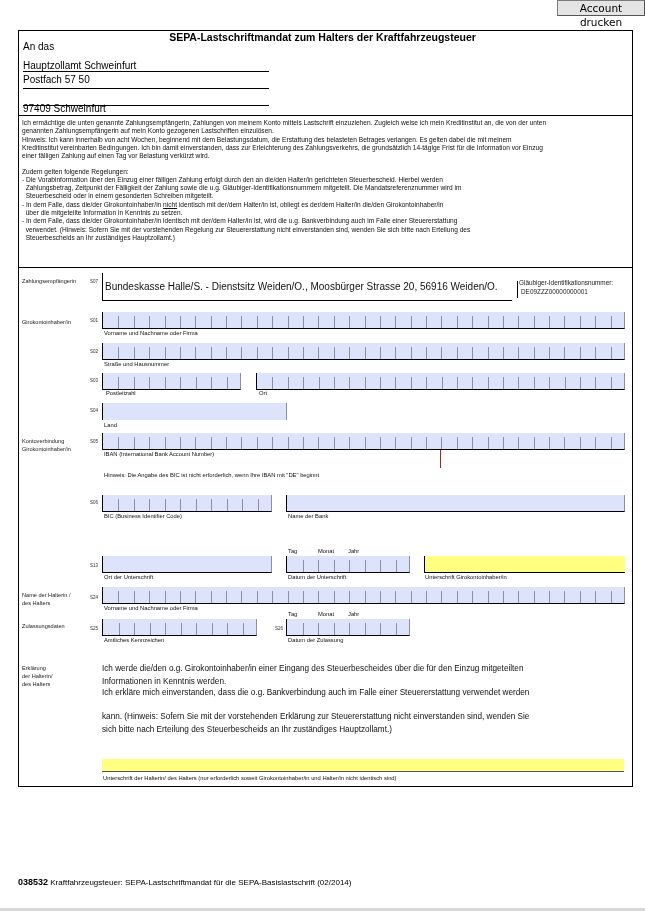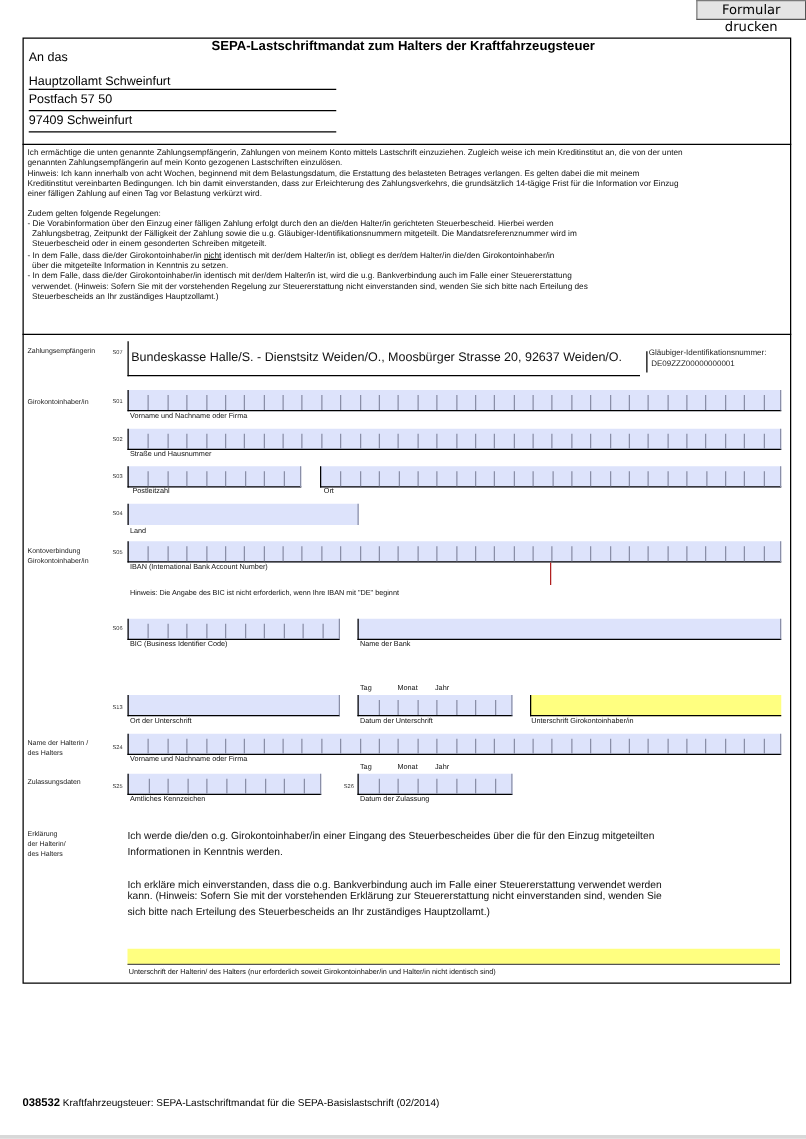--- a/index.html
+++ b/index.html
@@ -29,31 +29,31 @@
                border-left:1px solid #000; border-bottom:1px solid #000; }
   .payee-text { position:absolute; left:105px; top:281px; font-size:10px; color:#111; white-space:nowrap; }
   .decl { position:absolute; left:102px; font-size:8.2px; line-height:13px; color:#111; white-space:nowrap; }
   .footer { position:absolute; left:18px; top:877px; font-size:8px; white-space:nowrap; }
   .footer b { font-size:9px; }
   .bottom-bar { position:absolute; left:0; top:908px; width:645px; height:3px; background:#d8d8d8; }
 </style>
 </head>
 <body>
 
-<button id="print-btn">Formular drucken</button>
+<button id="print-btn">Account drucken</button>
 
 <div id="frame"></div>
 <div class="title">SEPA-Lastschriftmandat zum Halters der Kraftfahrzeugsteuer</div>
 
 <div class="addr" style="top:41px">An das</div>
 <div class="addr" style="top:60px">Hauptzollamt Schweinfurt</div>
 <div class="addr-line" style="top:71px"></div>
 <div class="addr" style="top:74px">Postfach 57 50</div>
 <div class="addr-line" style="top:88px"></div>
-<div class="addr" style="top:91px">97409 Schweinfurt</div>
+<div class="addr" style="top:103px">97409 Schweinfurt</div>
 <div class="addr-line" style="top:105px"></div>
 
 <div id="text-box"></div>
 <div id="mandate-lines">
     <div class="small" style="left: 22px; top: 118px;">Ich ermächtige die unten genannte Zahlungsempfängerin, Zahlungen von meinem Konto mittels Lastschrift einzuziehen. Zugleich weise ich mein Kreditinstitut an, die von der unten</div>
     <div class="small" style="left: 22px; top: 126.3px;">genannten Zahlungsempfängerin auf mein Konto gezogenen Lastschriften einzulösen.</div>
     <div class="small" style="left: 22px; top: 134.6px;">Hinweis: Ich kann innerhalb von acht Wochen, beginnend mit dem Belastungsdatum, die Erstattung des belasteten Betrages verlangen. Es gelten dabei die mit meinem</div>
     <div class="small" style="left: 22px; top: 142.9px;">Kreditinstitut vereinbarten Bedingungen. Ich bin damit einverstanden, dass zur Erleichterung des Zahlungsverkehrs, die grundsätzlich 14-tägige Frist für die Information vor Einzug</div>
     <div class="small" style="left: 22px; top: 151.2px;">einer fälligen Zahlung auf einen Tag vor Belastung verkürzt wird.</div>
     <div class="small" style="left: 22px; top: 159.5px;"></div>
@@ -64,21 +64,21 @@
     <div class="small" style="left: 22px; top: 199.7px;">- In dem Falle, dass die/der Girokontoinhaber/in <u>nicht</u> identisch mit der/dem Halter/in ist, obliegt es der/dem Halter/in die/den Girokontoinhaber/in</div>
     <div class="small" style="left: 22px; top: 208px;">&nbsp;&nbsp;über die mitgeteilte Information in Kenntnis zu setzen.</div>
     <div class="small" style="left: 22px; top: 216.3px;">- In dem Falle, dass die/der Girokontoinhaber/in identisch mit der/dem Halter/in ist, wird die u.g. Bankverbindung auch im Falle einer Steuererstattung</div>
     <div class="small" style="left: 22px; top: 224.6px;">&nbsp;&nbsp;verwendet. (Hinweis: Sofern Sie mit der vorstehenden Regelung zur Steuererstattung nicht einverstanden sind, wenden Sie sich bitte nach Erteilung des</div>
     <div class="small" style="left: 22px; top: 232.9px;">&nbsp;&nbsp;Steuerbescheids an Ihr zuständiges Hauptzollamt.)</div>
   </div>
 
 <div class="tiny" style="left:22px;top:278px">Zahlungsempfängerin</div>
 <div class="code" style="left:90px;top:279px">S07</div>
 <div class="payee-box"></div>
-<div class="payee-text">Bundeskasse Halle/S. - Dienstsitz Weiden/O., Moosbürger Strasse 20, 92637 Weiden/O.</div>
+<div class="payee-text">Bundeskasse Halle/S. - Dienstsitz Weiden/O., Moosbürger Strasse 20, 56916 Weiden/O.</div>
 <div class="abs" style="left:517px;top:281px;width:0;height:17px;border-left:1px solid #000"></div>
 <div class="tiny" style="left:519px;top:279px;font-size:6.4px">Gläubiger-Identifikationsnummer:</div>
 <div class="tiny" style="left:521px;top:288px;font-size:6.4px">DE09ZZZ00000000001</div>
 
 <div class="tiny" style="left:22px;top:319px">Girokontoinhaber/in</div>
 <div class="tiny" style="left:22px;top:438px">Kontoverbindung</div>
 <div class="tiny" style="left:22px;top:446px">Girokontoinhaber/in</div>
 <div class="tiny" style="left:22px;top:592px">Name der Halterin /</div>
 <div class="tiny" style="left:22px;top:600px">des Halters</div>
 <div class="tiny" style="left:22px;top:623px">Zulassungsdaten</div>
@@ -345,21 +345,21 @@
     <div class="cell" style="left: 46.5px;"></div>
     <div class="cell" style="left: 62px;"></div>
     <div class="cell" style="left: 77.5px;"></div>
     <div class="cell" style="left: 93px;"></div>
     <div class="cell" style="left: 108.5px;"></div>
   </div>
 <div class="lbl" style="left:288px;top:637px">Datum der Zulassung</div>
 
 <div class="decl" style="top:662px">Ich werde die/den o.g. Girokontoinhaber/in einer Eingang des Steuerbescheides über die für den Einzug mitgeteilten</div>
 <div class="decl" style="top:675px">Informationen in Kenntnis werden.</div>
-<div class="decl" style="top:701px">Ich erkläre mich einverstanden, dass die o.g. Bankverbindung auch im Falle einer Steuererstattung verwendet werden</div>
+<div class="decl" style="top:686px">Ich erkläre mich einverstanden, dass die o.g. Bankverbindung auch im Falle einer Steuererstattung verwendet werden</div>
 <div class="decl" style="top:710px">kann. (Hinweis: Sofern Sie mit der vorstehenden Erklärung zur Steuererstattung nicht einverstanden sind, wenden Sie</div>
 <div class="decl" style="top:723px">sich bitte nach Erteilung des Steuerbescheids an Ihr zuständiges Hauptzollamt.)</div>
 
 <div class="yellow" style="left:102px;top:759px;width:522px;height:13px;border-bottom:1px solid #555"></div>
 <div class="lbl" style="left:103px;top:775px">Unterschrift der Halterin/ des Halters (nur erforderlich soweit Girokontoinhaber/in und Halter/in nicht identisch sind)</div>
 
 <div class="footer">
   <b>038532</b>
   <span>Kraftfahrzeugsteuer: SEPA-Lastschriftmandat für die SEPA-Basislastschrift (02/2014)</span>
 </div>

